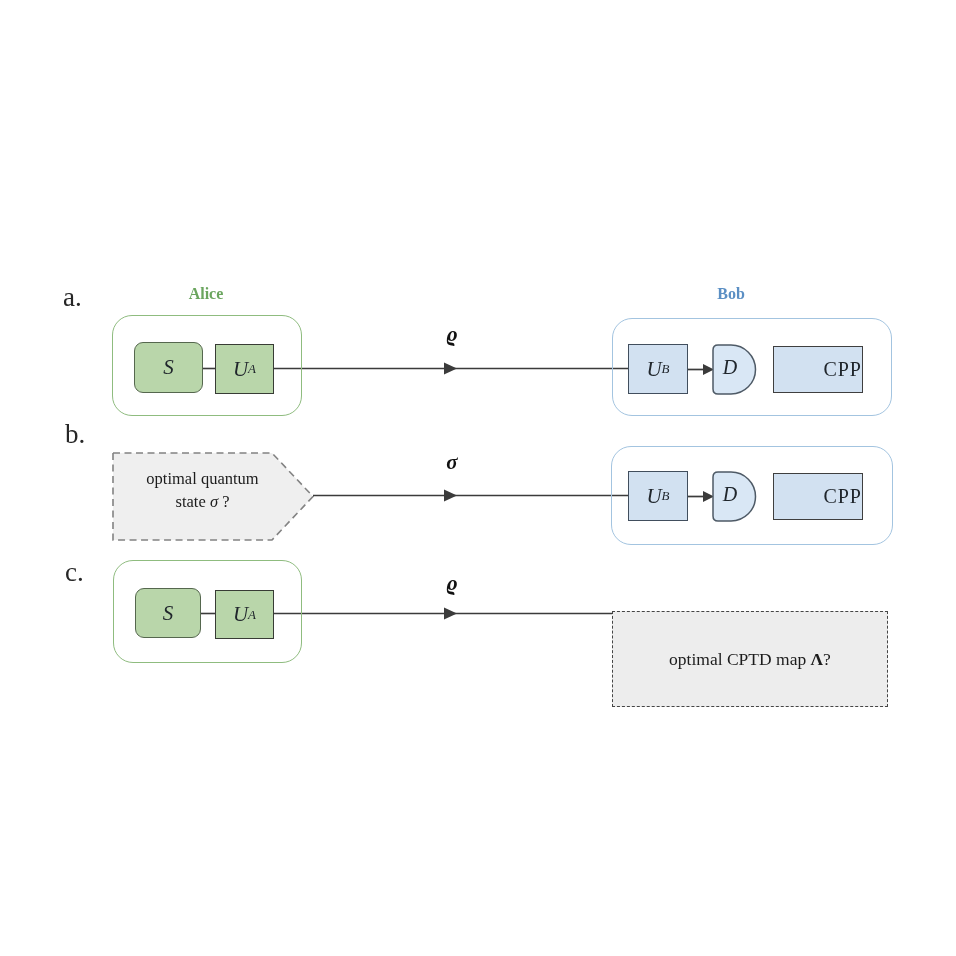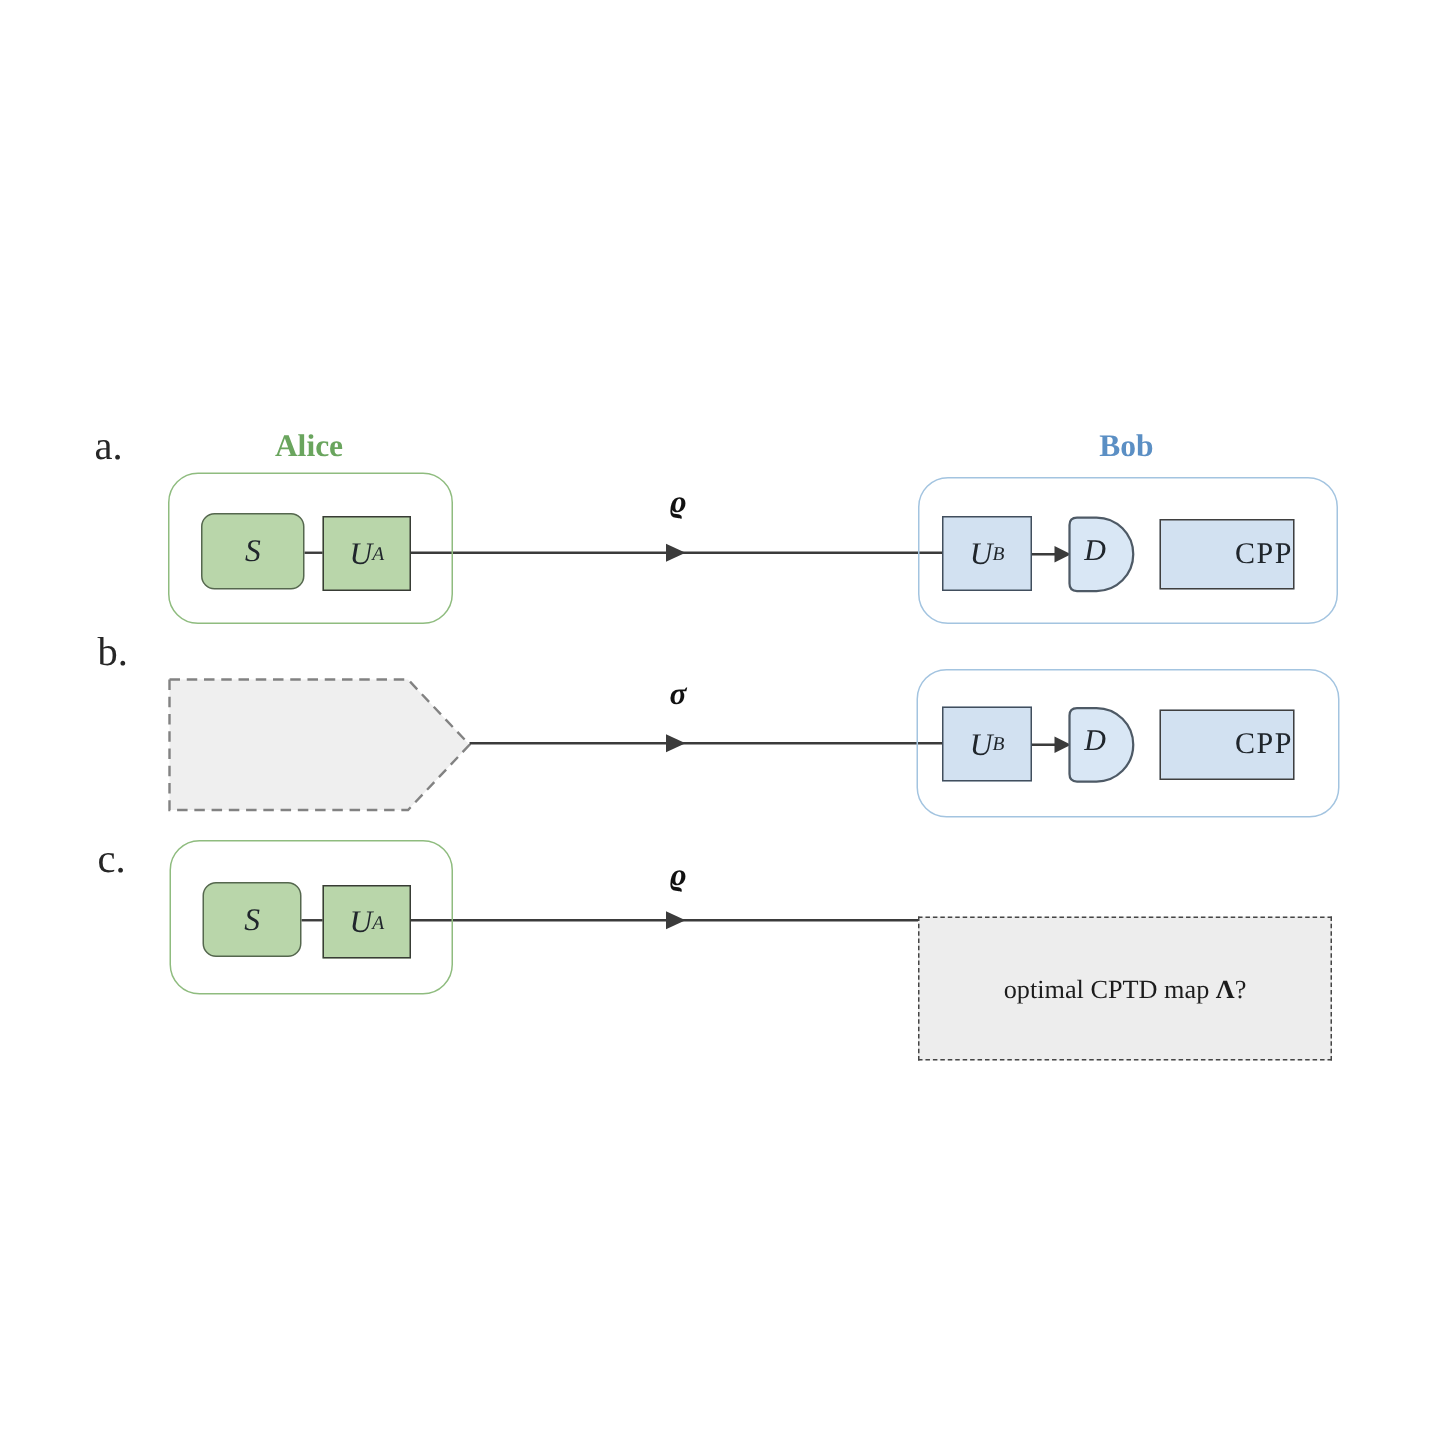--- a/index.html
+++ b/index.html
@@ -2,21 +2,21 @@
 <html><head>
 <meta charset="utf-8">
 <style>
   html,body{margin:0;padding:0;background:#ffffff;}
   .page{position:relative;width:956px;height:956px;background:#ffffff;overflow:hidden;
         font-family:"Liberation Serif", serif;color:#1a1a1a;}
   .abs{position:absolute;}
   .svg-layer{position:absolute;left:0;top:0;z-index:1;}
   .box-layer{position:absolute;left:0;top:0;width:956px;height:956px;z-index:2;pointer-events:none;}
   .row-label{font-size:27px;color:#262626;}
-  .party-title{font-weight:bold;font-size:21px;text-align:center;}
+  .party-title{font-weight:bold;font-size:16px;text-align:center;}
   .alice-title{color:#6aa55e;}
   .bob-title{color:#5b8fc4;}
   .outer-box{border:1.6px solid #8fbc7f;border-radius:20px;background:transparent;}
   .outer-box.blue{border-color:#a3c4e0;}
   .gate{display:flex;align-items:center;justify-content:center;
         font-style:italic;font-size:21px;color:#20262c;box-sizing:border-box;}
   .gate sub{font-style:italic;font-size:13px;line-height:0;vertical-align:-5px;}
   .green-fill{background:#b9d6aa;}
   .blue-fill{background:#d2e1f1;}
   .s-box{border:1.4px solid #55674e;border-radius:9px;}
@@ -68,34 +68,38 @@
     <div class="abs gate green-fill s-box" style="left:134px;top:342px;width:69px;height:51px;">
       <span>S</span>
     </div>
     <div class="abs gate green-fill ua-box" style="left:215px;top:344px;width:59px;height:50px;">
       <span>U</span>
         <sub>A</sub>
     </div>
 
     <div class="abs channel" style="left:436px;top:322px;">ϱ</div>
 
-    <div class="abs party-title bob-title" style="left:612px;top:285px;width:278px;">Bob</div>
+    <div class="abs party-title bob-title" style="left:592px;top:285px;width:278px;">Bob</div>
     <div class="abs outer-box blue" style="left:612px;top:318px;width:278px;height:96px;"></div>
 
     <div class="abs gate blue-fill ub-box" style="left:628px;top:344px;width:60px;height:50px;">
       <span>U</span>
         <sub>B</sub>
     </div>
     <div class="abs d-label" style="left:715px;top:356px;">D</div>
     <div class="abs blue-fill cpp-box" style="left:773px;top:346px;width:90px;height:47px;">
       <span>CPP</span>
     </div>
 
     <div class="abs row-label" style="left:65px;top:419px;">b.</div>
 
+    <div class="abs q-text" style="left:120px;top:467px;width:165px;">
+      <div>optimal quantum</div>
+      <div><span>state </span><span class="sym">σ</span><span> ?</span></div>
+    </div>
 
     <div class="abs channel" style="left:436px;top:450px;">σ</div>
 
     <div class="abs outer-box blue" style="left:611px;top:446px;width:280px;height:97px;"></div>
     <div class="abs gate blue-fill ub-box" style="left:628px;top:471px;width:60px;height:50px;">
       <span>U</span>
         <sub>B</sub>
     </div>
     <div class="abs d-label" style="left:715px;top:483px;">D</div>
     <div class="abs blue-fill cpp-box" style="left:773px;top:473px;width:90px;height:47px;">

